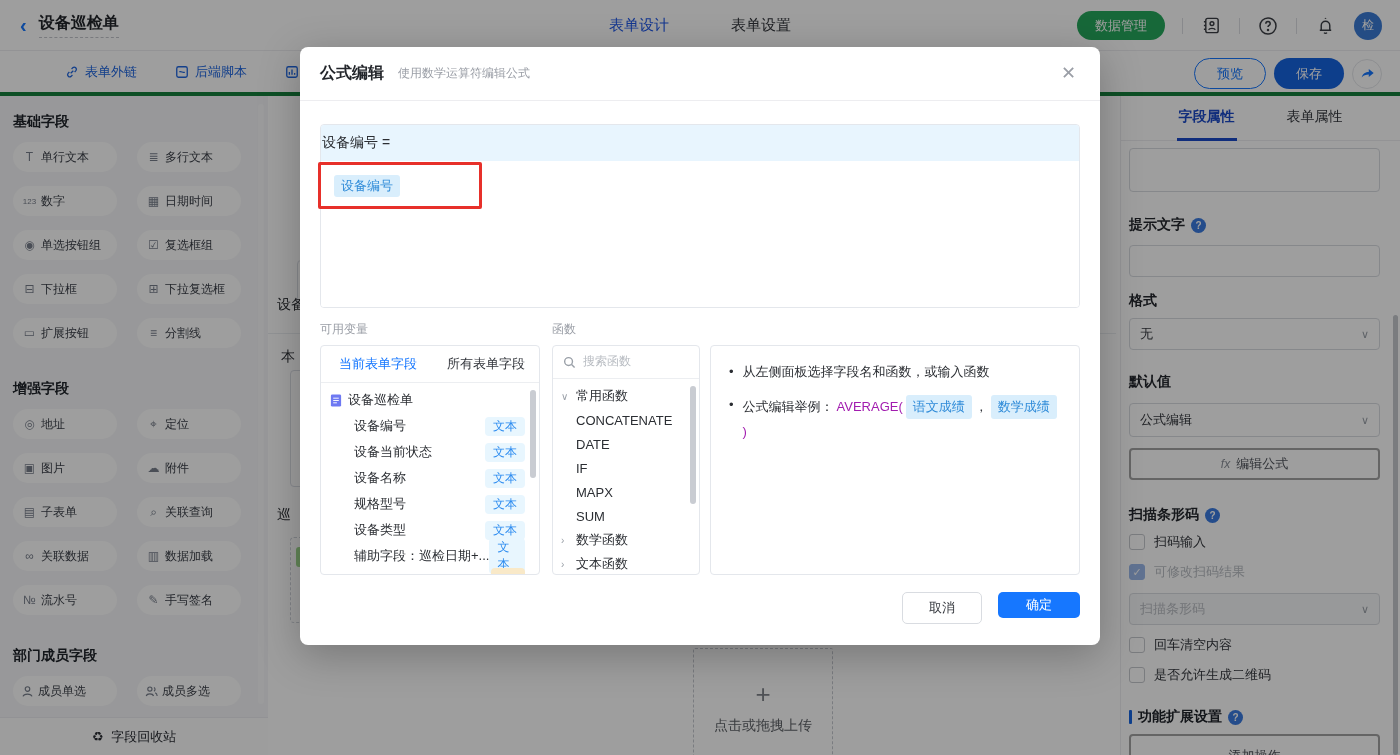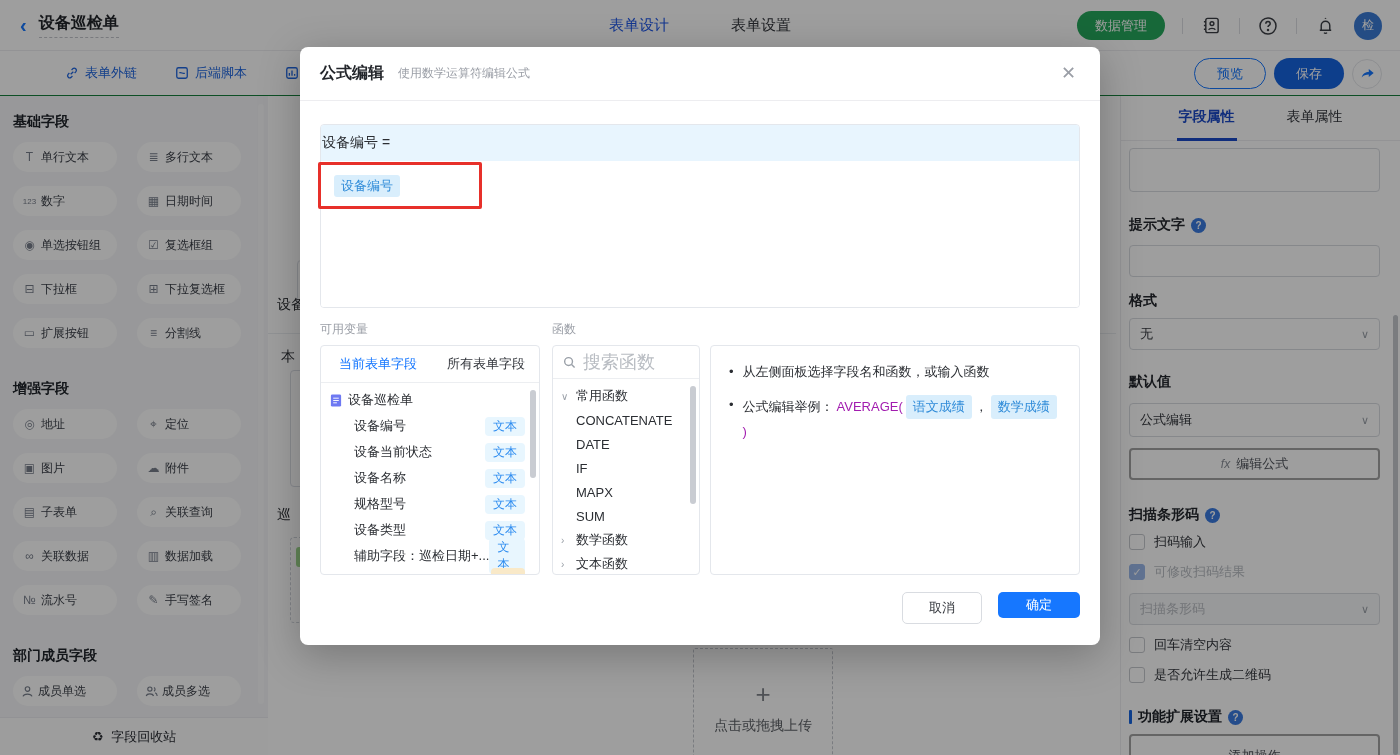--- a/index.html
+++ b/index.html
@@ -25,21 +25,21 @@
                height:29px; padding:0 18px; display:flex; align-items:center; cursor:pointer; }
   .v-divider { width:1px; height:16px; background:#dcdee2; margin:0 13px; }
   .top-icon { width:22px; height:22px; display:flex; align-items:center; justify-content:center;
               color:#3b3e44; cursor:pointer; }
   .avatar { width:28px; height:28px; border-radius:50%; background:#3a7bd5; color:#fff;
             font-size:12px; display:flex; align-items:center; justify-content:center;
             margin:0 18px 0 14px; cursor:pointer; }
 
   
   .toolbar { position:absolute; left:0; top:51px; width:1400px; height:45px; background:#fff;
-             border-bottom:1px solid #15803d; display:flex; align-items:center; }
+             border-bottom:4px solid #15803d; display:flex; align-items:center; }
   .tool-left { display:flex; align-items:center; gap:38px; margin-left:65px; }
   .tool-item { display:flex; align-items:center; gap:6px; color:#1f66e0; font-size:13px; cursor:pointer; }
   .tool-item svg { display:block; }
   .tool-right { position:absolute; right:18px; top:0; height:45px; display:flex; align-items:center; gap:8px; }
   .btn-preview { border:1px solid #1677ff; color:#1677ff; border-radius:16px; height:31px;
                  padding:0 22px; display:flex; align-items:center; font-size:13px; background:#fff; cursor:pointer; }
   .btn-save { background:#1664e0; color:#fff; border-radius:16px; height:31px; padding:0 22px;
               display:flex; align-items:center; font-size:13px; cursor:pointer; }
   .btn-share { width:30px; height:30px; border-radius:50%; background:#fff; border:1px solid #e4e6ea;
                display:flex; align-items:center; justify-content:center; cursor:pointer; }
@@ -143,22 +143,22 @@
                font-size:13px; color:#2b2e33; cursor:pointer; }
   .tree-row { height:26px; display:flex; align-items:center; justify-content:space-between;
               padding:0 14px 0 33px; font-size:13px; color:#2b2e33; cursor:pointer; }
   .badge { background:#e8f6fe; color:#2d8cf0; font-size:12px; border-radius:4px; padding:1px 8px; }
   .vars-scroll { position:absolute; right:3px; top:44px; width:6px; height:88px; background:#c9ccd2; border-radius:3px; }
   .badge-sliver { position:absolute; right:14px; bottom:-3px; width:34px; height:9px;
                   background:#f9e9c8; border-radius:4px; }
 
   .fn-search { height:33px; display:flex; align-items:center; gap:7px; padding:0 10px;
                border-bottom:1px solid #eceef1; }
-  .fn-search input { border:none; outline:none; width:95px; font-size:18px; color:#33363c;
-                     font-family:Liberation Serif, serif; background:transparent; }
+  .fn-search input { border:none; outline:none; width:95px; font-size:12px; color:#33363c;
+                     font-family:Liberation Mono, monospace; background:transparent; }
   .fn-search input::placeholder { color:#b8bcc2; }
   .fn-group { height:24px; display:flex; align-items:center; gap:5px; padding-left:8px;
               font-size:13px; color:#2b2e33; cursor:pointer; }
   .fn-group .arr { color:#9aa0a8; font-size:10px; width:10px; }
   .fn-item { height:24px; display:flex; align-items:center; padding-left:23px; font-size:13px;
              color:#2b2e33; cursor:pointer; }
   .fns-scroll { position:absolute; right:3px; top:40px; width:6px; height:118px; background:#c9ccd2; border-radius:3px; }
 
   .help-body { padding:16px 18px; }
   .help-line { display:flex; align-items:flex-start; gap:9px; font-size:13px; color:#2b2e33;

